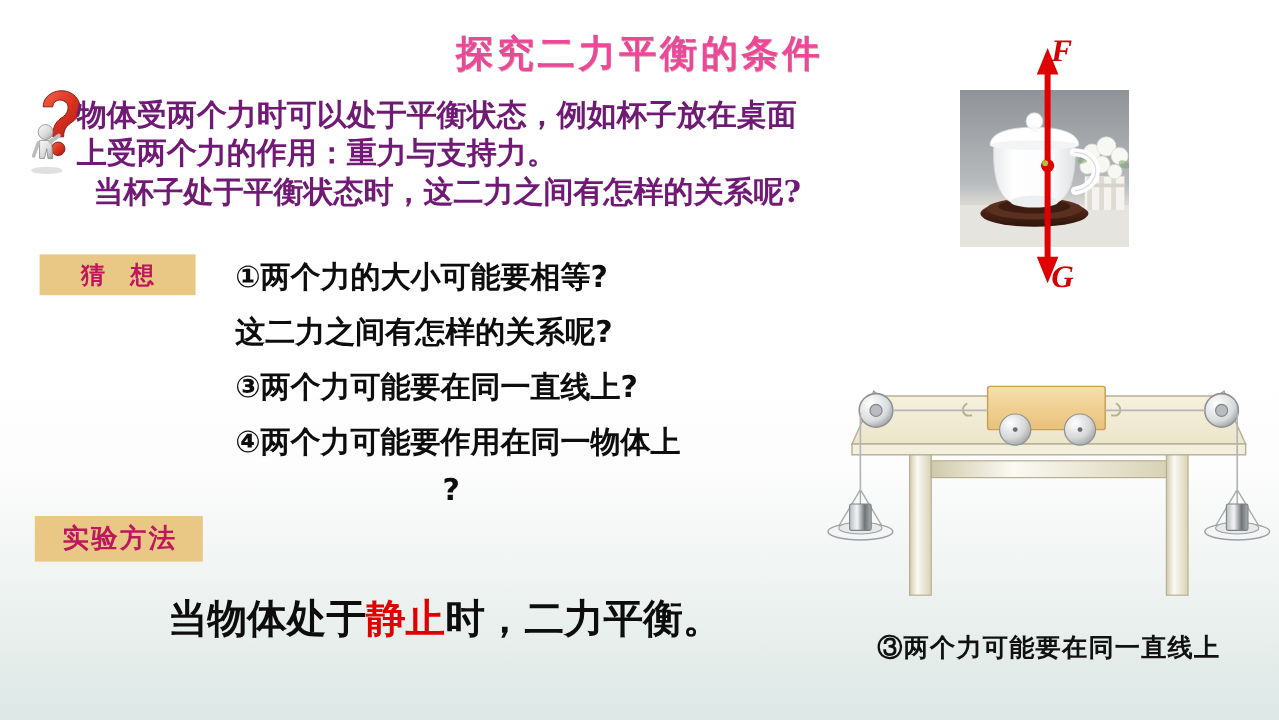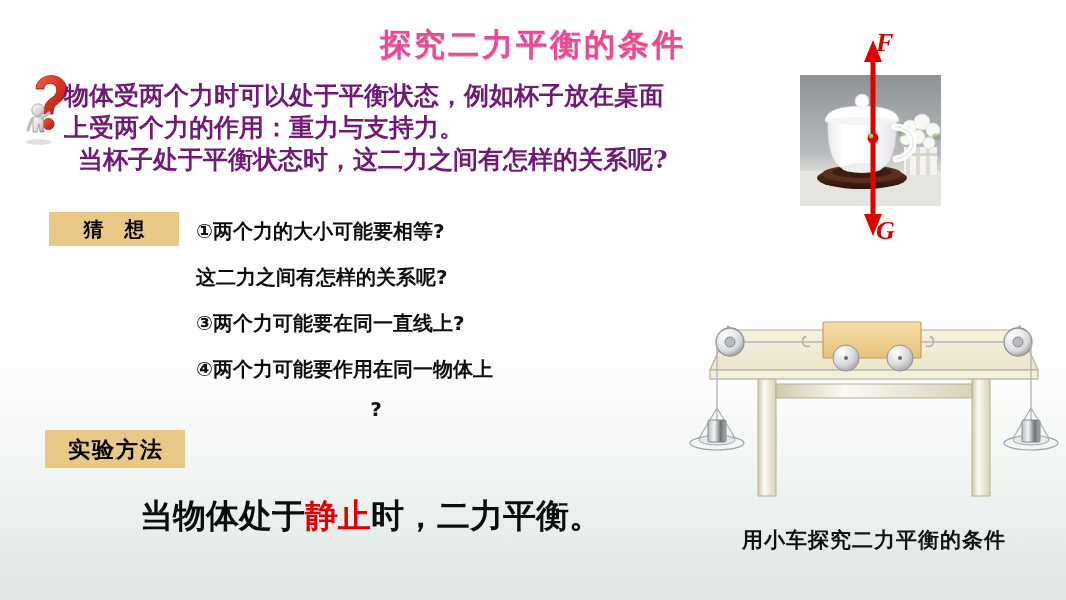--- a/index.html
+++ b/index.html
@@ -28,33 +28,32 @@
     left:64px;top:80px;width:730px;
     font-size:25px;line-height:32px;color:#701a75;font-weight:bold;
     letter-spacing:0px;
     font-family:"DejaVu Serif","Liberation Serif",serif;
   }
   #intro .ln{display:block;white-space:nowrap;}
   #intro .ln3{padding-left:14px;}
 
   
   .goldbox{
-    background:#E8C884;color:#000000;text-align:center;font-weight:bold;
-    font-family:"DejaVu Serif","Liberation Serif",serif;
-    margin-left:16px;
+    background:#E8C884;color:#be185d;text-align:center;font-weight:bold;
+    font-family:"DejaVu Serif","Liberation Serif",serif;
   }
   #guess-box{left:33px;top:212px;width:130px;height:34px;line-height:34px;
     font-size:20px;letter-spacing:7px;text-indent:7px;}
   #method-box{left:29px;top:430px;width:140px;height:38px;line-height:38px;
     font-size:22px;letter-spacing:2px;text-indent:2px;}
 
   
   #guesses{left:196px;top:208px;width:560px;}
   .guess{
-    font-size:20px;line-height:46px;color:#0d0d0d;font-weight:bold;
+    font-size:25px;line-height:46px;color:#0d0d0d;font-weight:bold;
     font-family:"DejaVu Sans","Liberation Sans",sans-serif;
     white-space:nowrap;
   }
   .g4{position:relative;}
   .g4q{display:block;text-align:center;width:300px;margin-left:30px;line-height:34px;}
 
   
   #conclusion{
     left:140px;top:494px;width:520px;
     font-size:33px;color:#0d0d0d;font-weight:bold;
@@ -275,15 +274,15 @@
       <ellipse cx="31" cy="128" rx="18" ry="5" fill="#e6e8ea" stroke="#9ca0a2" stroke-width="0.9"></ellipse>
       <rect x="22" y="108" width="18" height="22" rx="1.5" fill="url(#wtg)" stroke="#7e8285" stroke-width="0.9"></rect>
 
       <path d="M345 96 L326 128 M345 96 L364 128 M345 96 L345 128" stroke="#a9acae" stroke-width="1.2" fill="none"></path>
       <ellipse cx="345" cy="131" rx="27" ry="7" fill="#f4f5f6" stroke="#9ca0a2" stroke-width="1.2"></ellipse>
       <ellipse cx="345" cy="128" rx="18" ry="5" fill="#e6e8ea" stroke="#9ca0a2" stroke-width="0.9"></ellipse>
       <rect x="336" y="108" width="18" height="22" rx="1.5" fill="url(#wtg)" stroke="#7e8285" stroke-width="0.9"></rect>
     </svg>
   </div>
 
-  <div class="abs" id="caption">用小车探究二力平衡的条件</div>
+  <div class="abs" id="caption">③两个力可能要在同一直线上</div>
 
 </div>
 
 </body></html>

